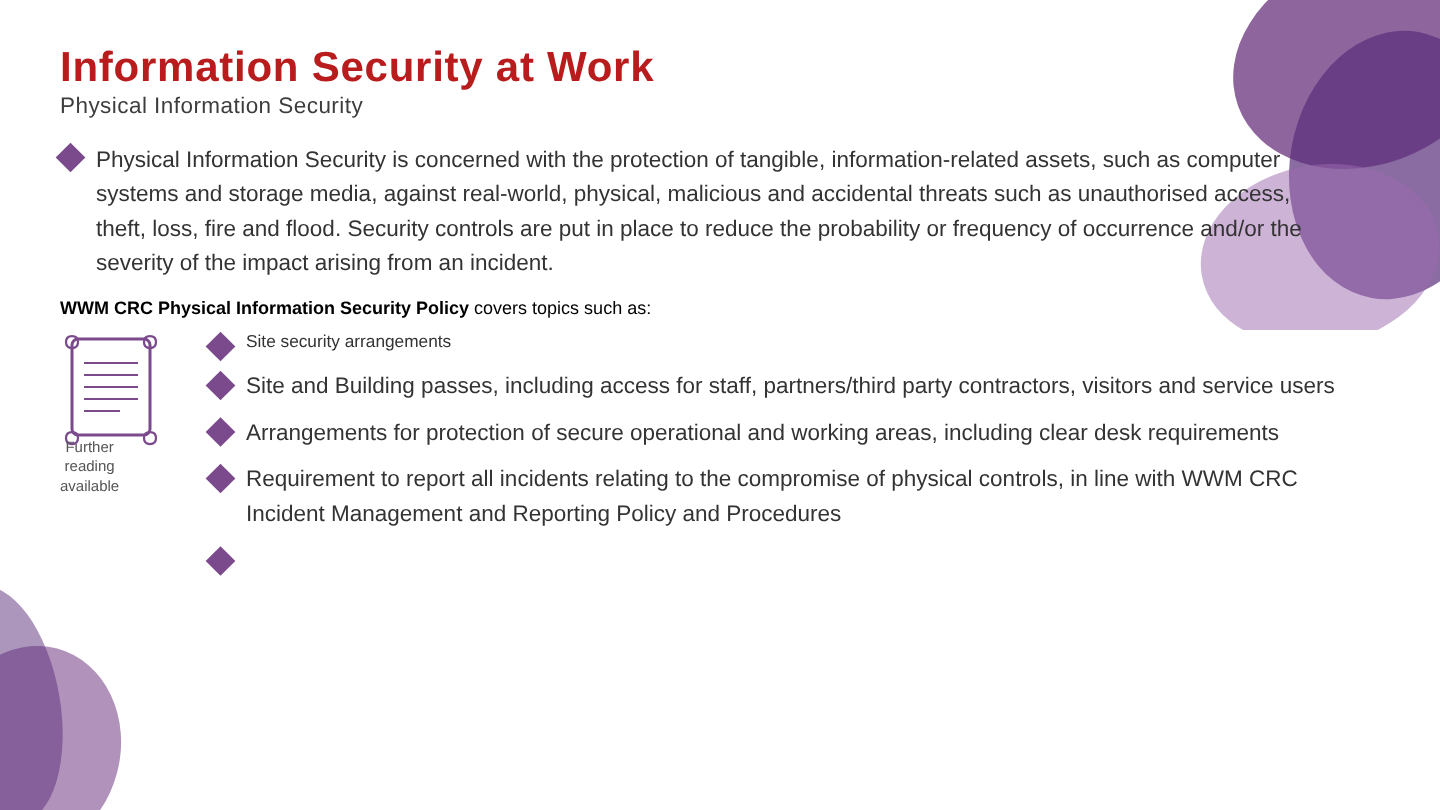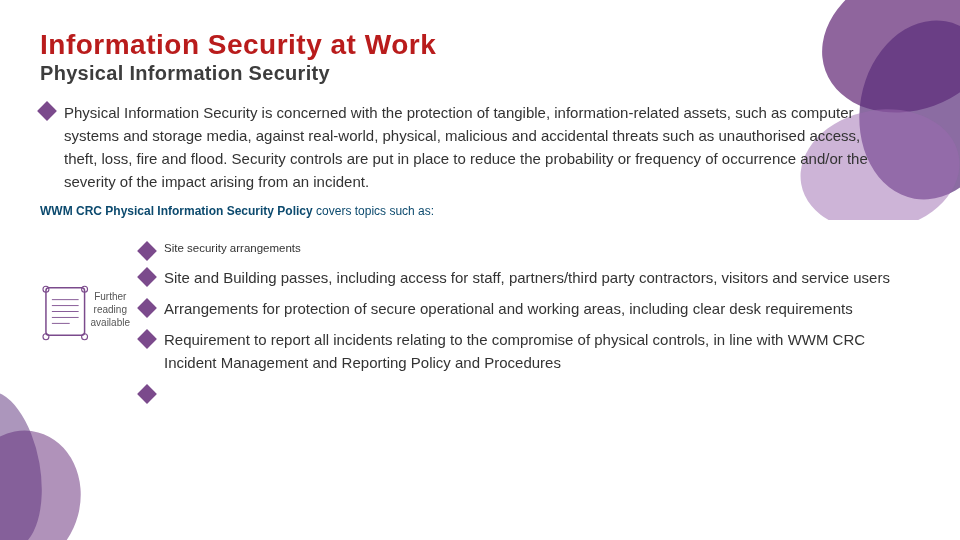--- a/index.html
+++ b/index.html
@@ -42,22 +42,22 @@
 
     .title-main {
       font-size: 28px;
       font-weight: bold;
       color: #b91c1c;
       letter-spacing: 0.5px;
       line-height: 1.2;
     }
 
     .title-sub {
-      font-size: 20px;
-      font-weight: bold;
+      font-size: 15px;
+      font-weight: normal;
       color: #3d3d3d;
       margin-bottom: 16px;
       letter-spacing: 0.3px;
     }
 
     .intro-block {
       display: flex;
       align-items: flex-start;
       margin-bottom: 10px;
       gap: 10px;
@@ -74,41 +74,41 @@
 
     .intro-text {
       font-size: 15px;
       color: #333;
       line-height: 1.55;
       max-width: 820px;
     }
 
     .policy-line {
       font-size: 12px;
-      color: #0c4a6e;
+      color: #000000;
       margin-bottom: 8px;
       margin-left: 0;
     }
 
     .policy-line strong {
       font-weight: bold;
     }
 
     .content-row {
       display: flex;
       gap: 0;
       margin-top: 2px;
     }
 
     .scroll-box {
       width: 90px;
       min-width: 90px;
       display: flex;
-      flex-direction: row;
-      align-items: center;
+      flex-direction: column;
+      align-items: flex-start;
       margin-right: 10px;
     }
 
     .scroll-icon {
       width: 68px;
       height: 80px;
     }
 
     .scroll-label {
       font-size: 10px;
@@ -116,21 +116,20 @@
       text-align: center;
       line-height: 1.3;
       margin-top: -8px;
     }
 
     .bullets-section {
       flex: 1;
       display: flex;
       flex-direction: column;
       gap: 8px;
-      margin-top: 14px;
     }
 
     .bullet-item {
       display: flex;
       align-items: flex-start;
       gap: 10px;
     }
 
     .bullet-item .diamond-bullet {
       margin-top: 4px;

